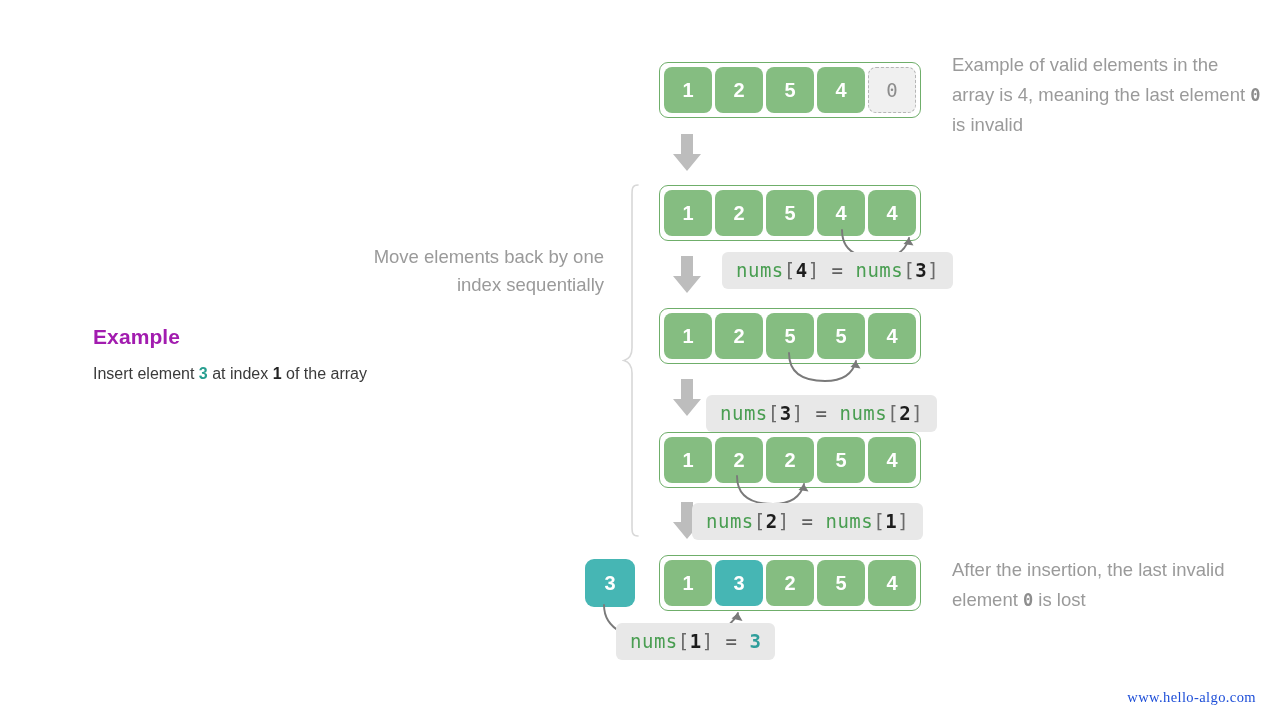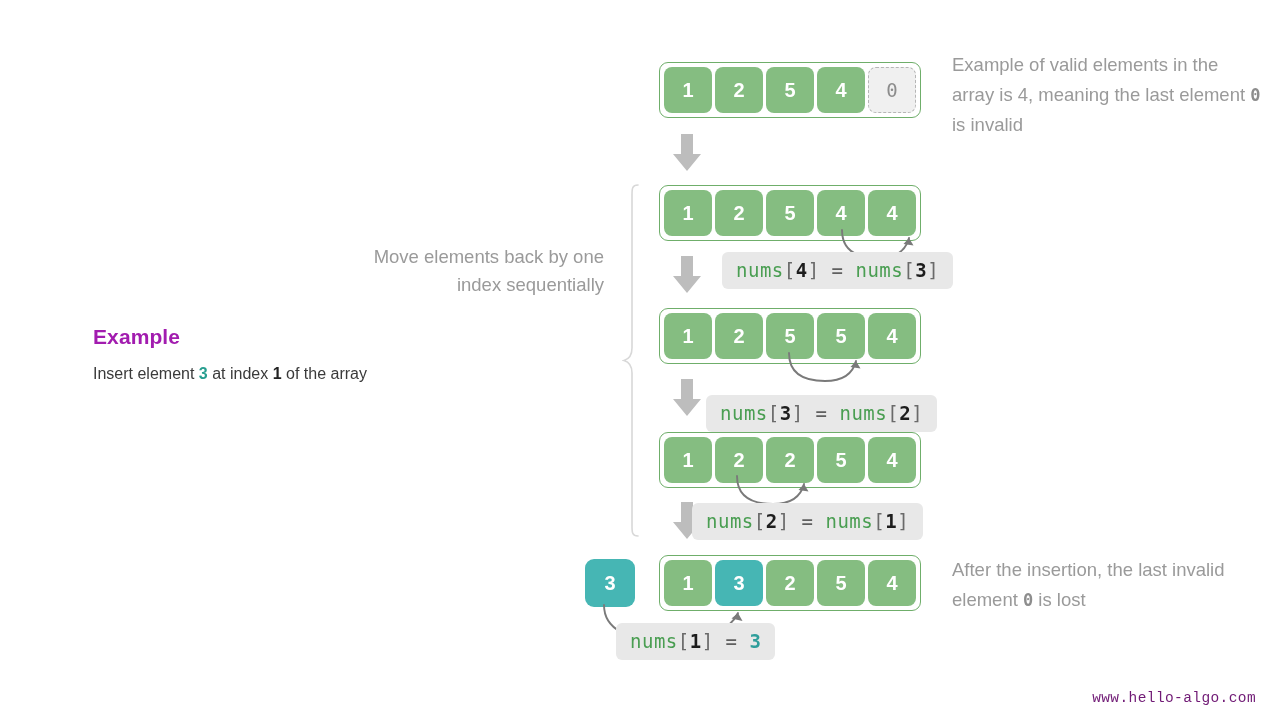--- a/index.html
+++ b/index.html
@@ -160,23 +160,23 @@
     top: 183px;
     width: 18px;
     height: 355px;
   }
 
   
   .watermark {
     position: absolute;
     right: 24px;
     bottom: 14px;
-    font-family: Liberation Mono, monospace;
+    font-family: Liberation Serif, serif;
     font-size: 14.5px;
-    color: #701a75;
+    color: #1d4ed8;
     letter-spacing: 0.4px;
   }
 </style>
 </head>
 <body>
 
 <div class="stage">
 
   <div class="example-block">
     <p class="example-title">Example</p>

